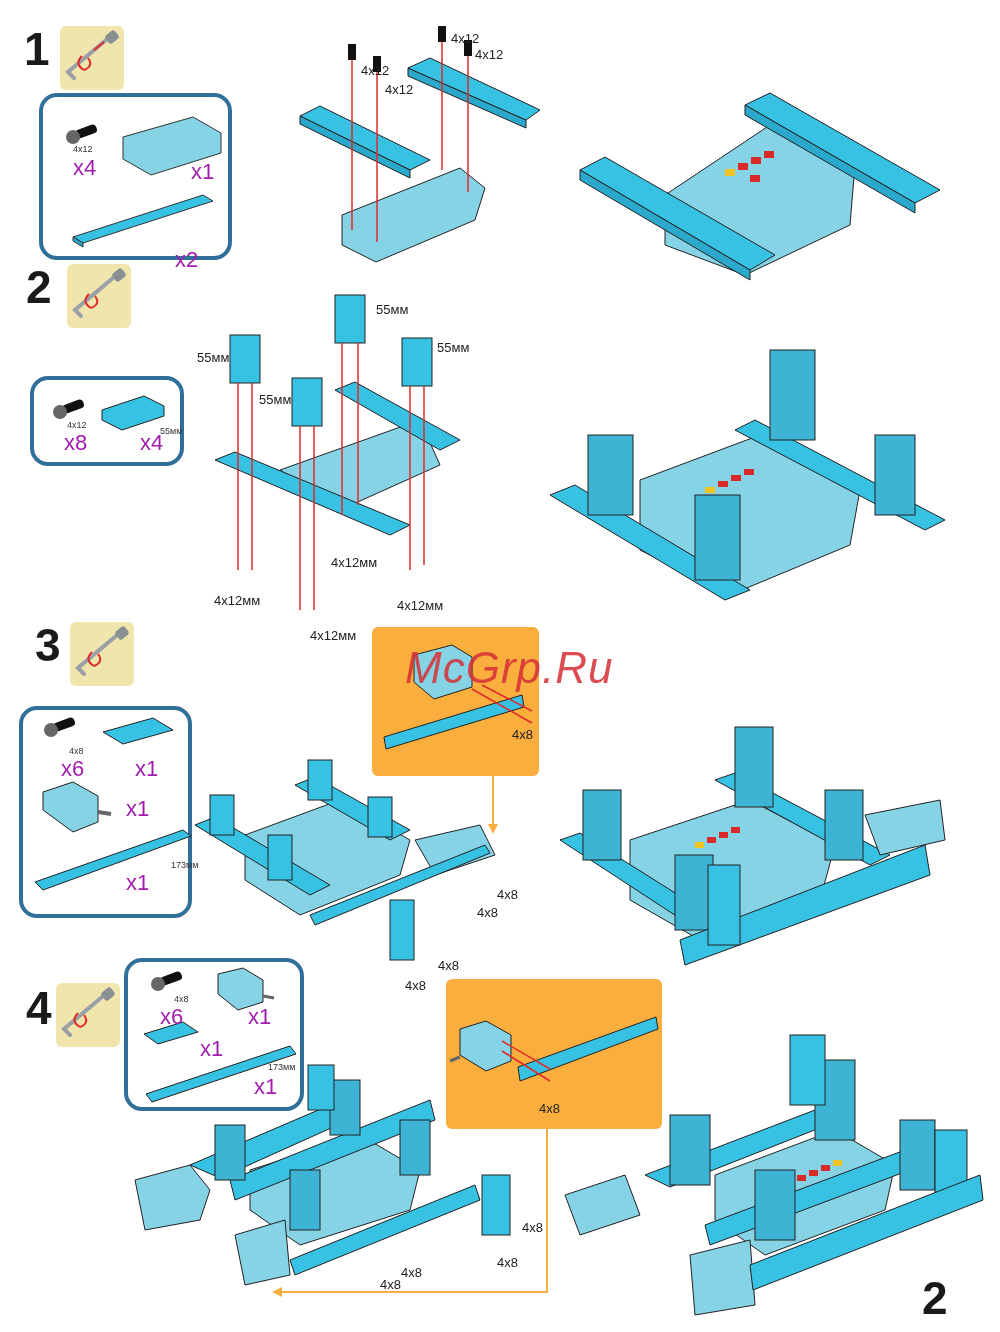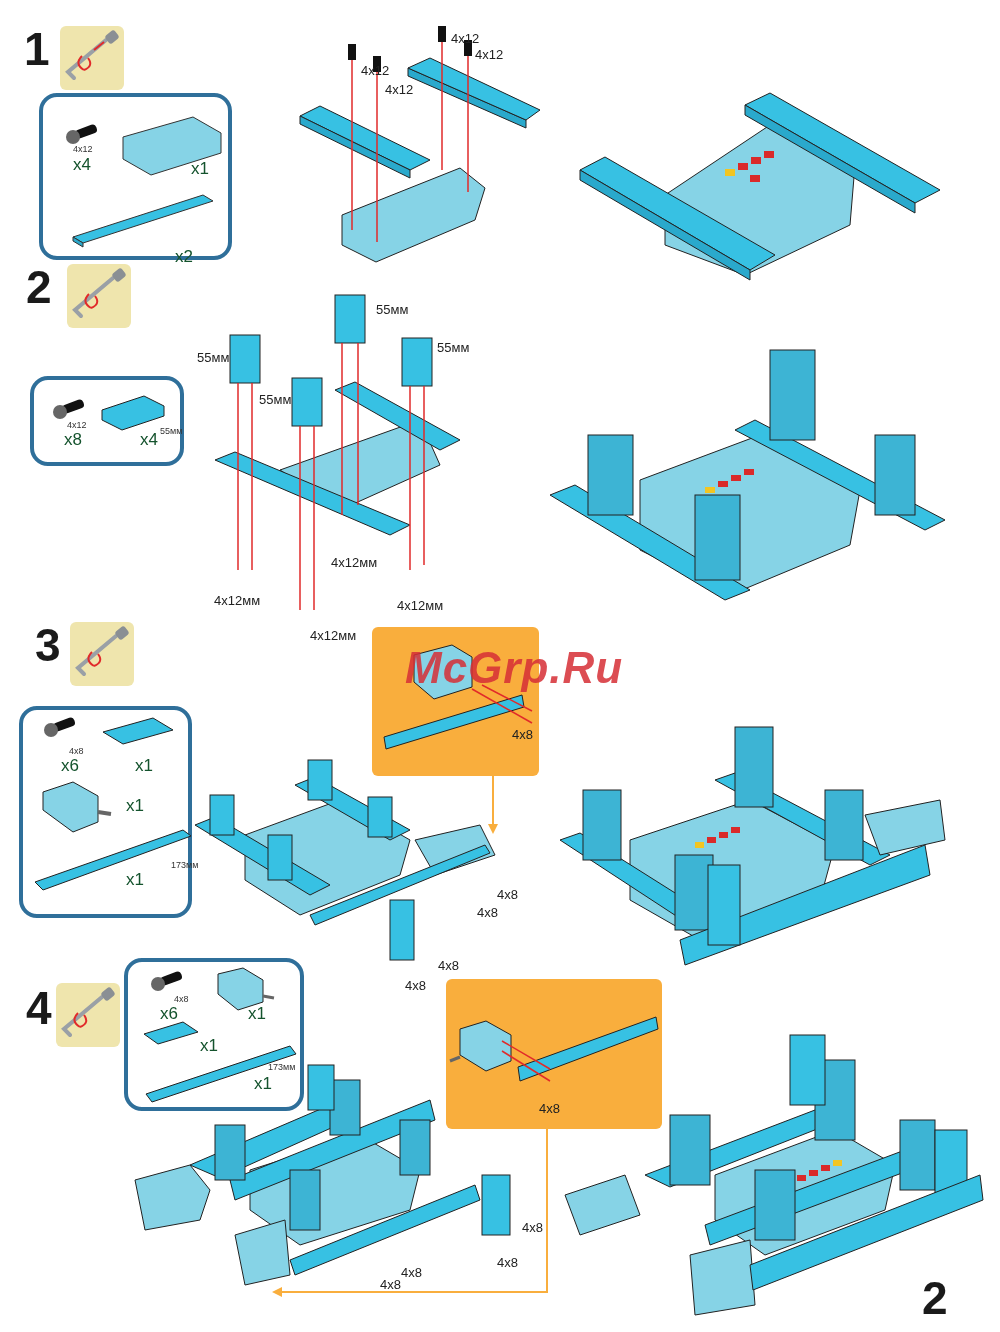--- a/index.html
+++ b/index.html
@@ -3,21 +3,21 @@
 <meta charset="utf-8">
 <style>
   html, body { margin: 0; padding: 0; background: #ffffff; }
   body { width: 1000px; height: 1332px; position: relative; overflow: hidden;
          font-family: "Liberation Sans", sans-serif; color: #1a1a1a; }
   .step-num { position: absolute; font-family: "Liberation Sans", sans-serif; font-weight: 700;
               font-size: 46px; line-height: 1; color: #1a1a1a; }
   .tool-badge { position: absolute; width: 64px; height: 64px; background: #efe5ad;
                 border-radius: 6px; }
   .parts-box { position: absolute; border: 4px solid #2f6f9a; border-radius: 18px; background: #fff; box-sizing: border-box; }
-  .qty { position: absolute; font-size: 17px; color: #14532d; }
+  .qty { position: absolute; font-size: 22px; color: #a21caf; }
   .small { position: absolute; font-size: 9px; color: #333; }
   .lbl { position: absolute; font-size: 13px; color: #222; white-space: nowrap; }
   .orange-callout { position: absolute; background: #f9ae3d; border-radius: 6px; }
   .watermark { position: absolute; font-size: 44px; font-style: italic; color: #d62f36;
                letter-spacing: 1px; opacity: 0.85; }
   .page-num { position: absolute; font-size: 46px; font-weight: 700; color: #1a1a1a; }
   svg { position: absolute; overflow: visible; }
 </style>
 </head>
 <body>
@@ -192,21 +192,21 @@
     <path d="M42 28 L80 18 L100 30 L100 60 L62 72 L42 55 Z" fill="#86d3e6" stroke="#222"></path>
     <line x1="110" y1="58" x2="160" y2="84" stroke="#e12a2a" stroke-width="1.5"></line>
     <line x1="100" y1="62" x2="160" y2="96" stroke="#e12a2a" stroke-width="1.5"></line>
   </svg>
   <span class="lbl" style="left:140px;top:100px;">4x8</span>
 </div>
 <svg style="left:488px;top:776px;" width="10" height="60">
   <line x1="5" y1="0" x2="5" y2="50" stroke="#f9ae3d" stroke-width="2"></line>
   <polygon points="0,48 10,48 5,58" fill="#f9ae3d"></polygon>
 </svg>
-<div class="watermark" style="left:405px;top:643px;font-weight:bold;">McGrp.Ru</div>
+<div class="watermark" style="left:405px;top:643px;">McGrp.Ru</div>
 
 <svg style="left:190px;top:745px;" width="320" height="230">
   <path d="M55 90 L150 55 L220 95 L210 130 L110 170 L55 135 Z" fill="#86d3e6" stroke="#222"></path>
   <path d="M5 80 L25 72 L140 140 L120 150 Z" fill="#37c1e3" stroke="#222"></path>
   <path d="M105 40 L125 32 L220 85 L200 95 Z" fill="#37c1e3" stroke="#222"></path>
   <rect x="20" y="50" width="24" height="40" fill="#37c1e3" stroke="#222"></rect>
   <rect x="118" y="15" width="24" height="40" fill="#37c1e3" stroke="#222"></rect>
   <rect x="78" y="90" width="24" height="45" fill="#37c1e3" stroke="#222"></rect>
   <rect x="178" y="52" width="24" height="40" fill="#37c1e3" stroke="#222"></rect>
   <path d="M225 95 L290 80 L305 110 L245 130 Z" fill="#86d3e6" stroke="#222"></path>

